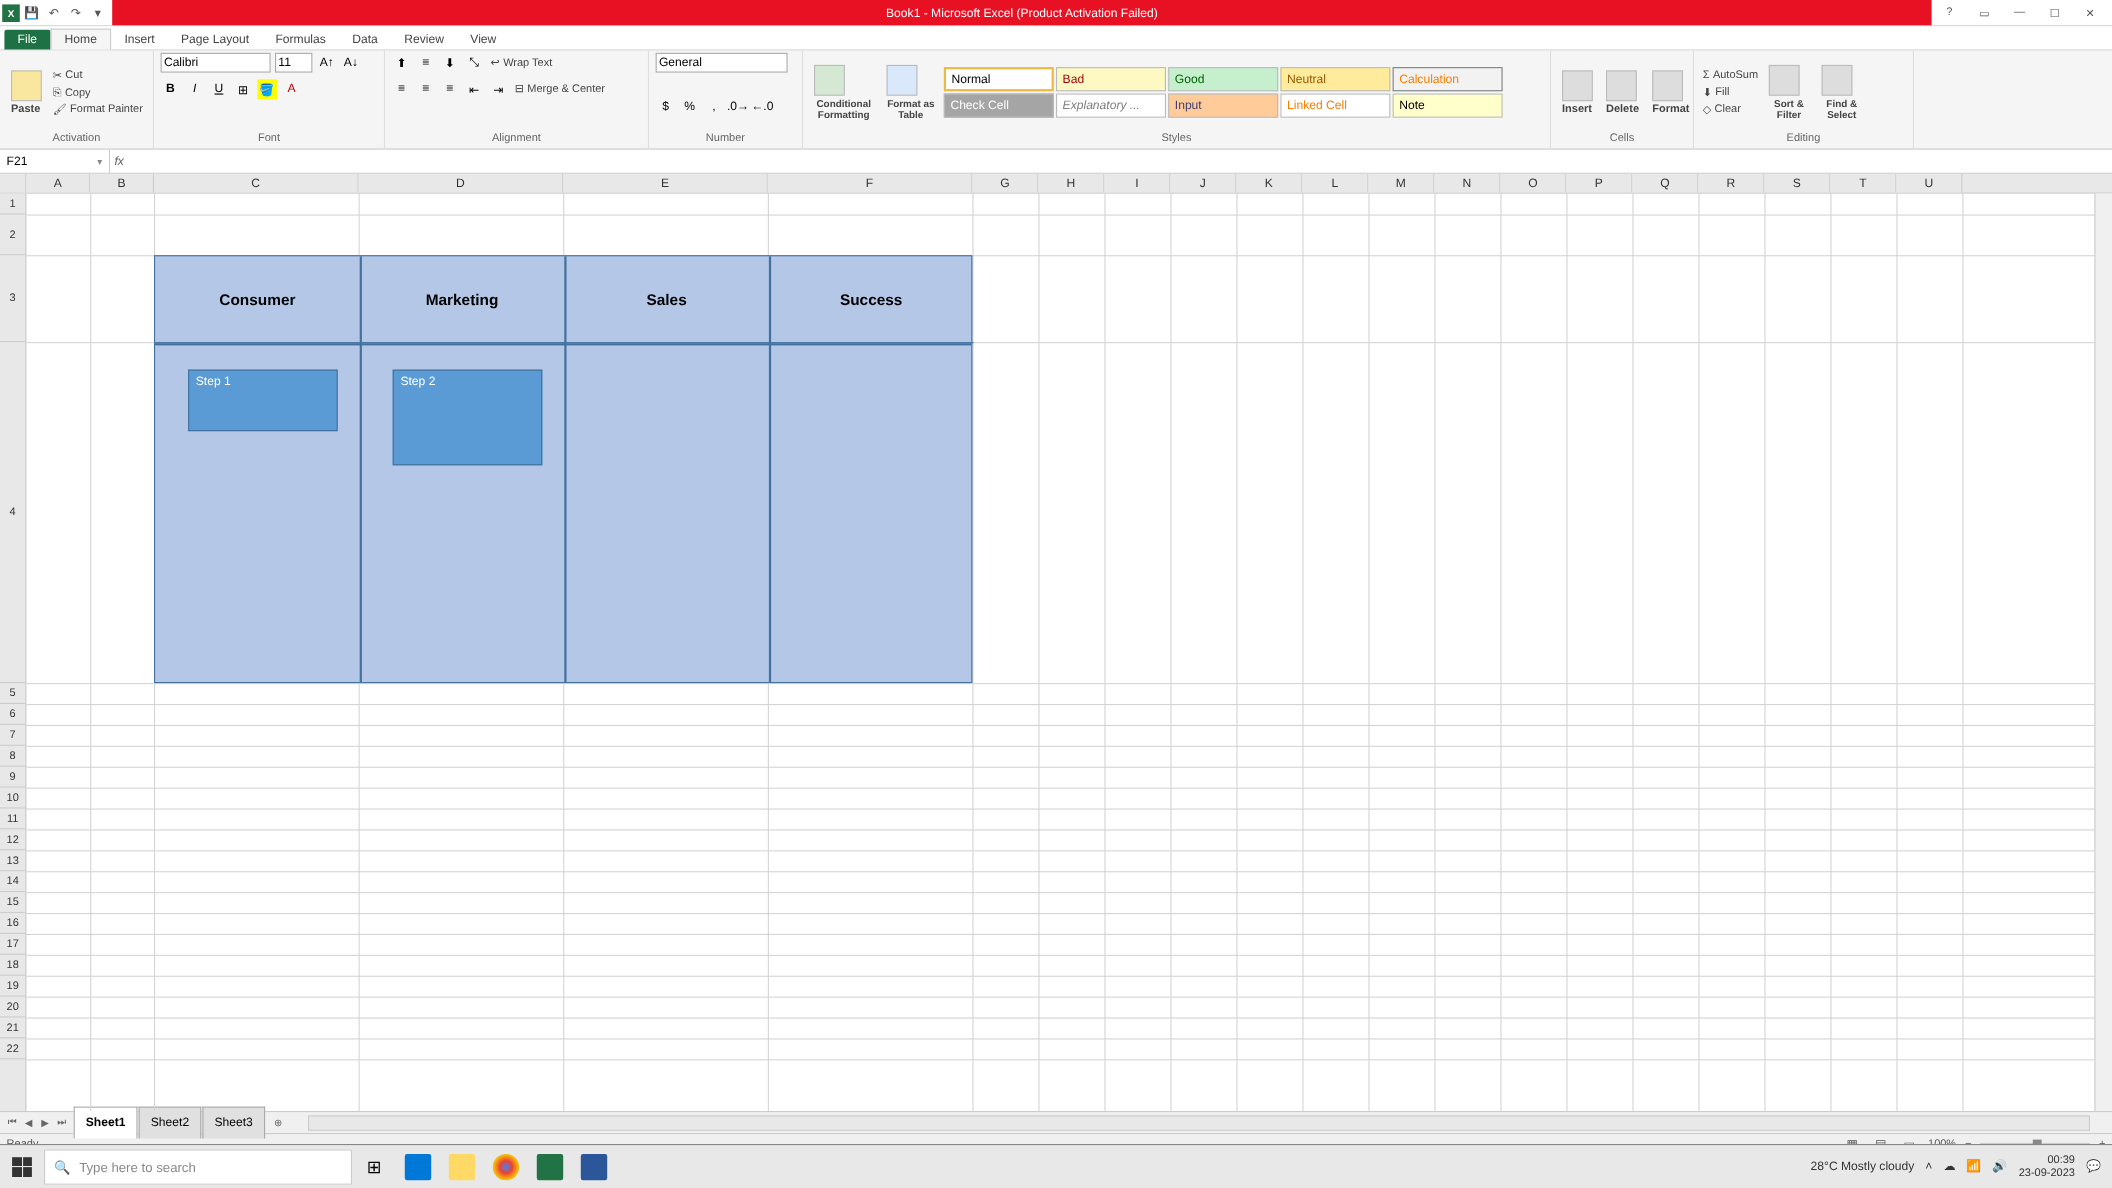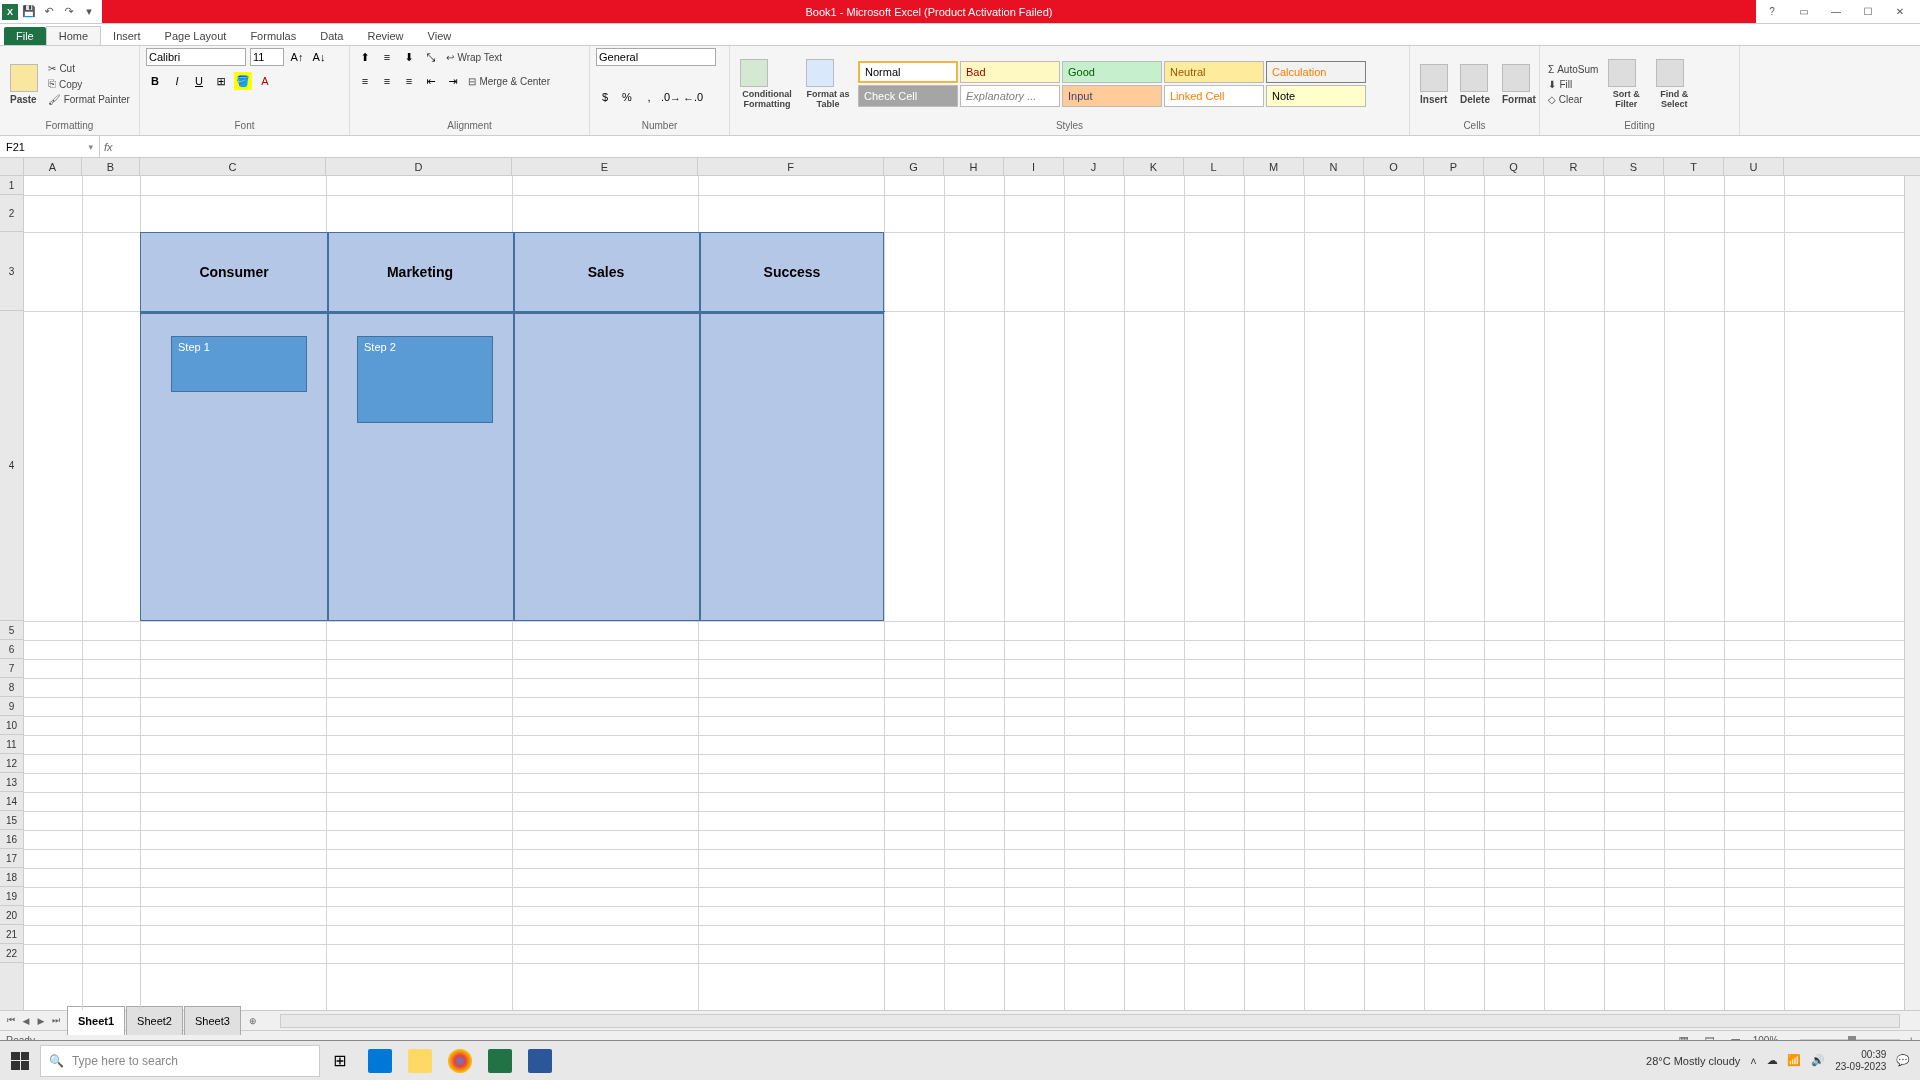--- a/index.html
+++ b/index.html
@@ -149,21 +149,21 @@
         <div class="ribbon-btn">
             <span>⎘</span>
             <span>Copy</span>
           </div>
         <div class="ribbon-btn">
             <span>🖌</span>
             <span>Format Painter</span>
           </div>
       </div>
     </div>
-    <div class="ribbon-group-label">Formatting</div>
+    <div class="ribbon-group-label">Activation</div>
   </div>
 
   <div class="ribbon-group" style="width:210px">
     <div class="ribbon-group-content" style="flex-direction:column;align-items:stretch;gap:6px">
       <div class="font-row">
         <input class="font-select" style="width: 100px;" value="Calibri">
         <input class="font-select" style="width: 34px;" value="11">
         <div class="sm-btn">A↑</div>
         <div class="sm-btn">A↓</div>
       </div>

